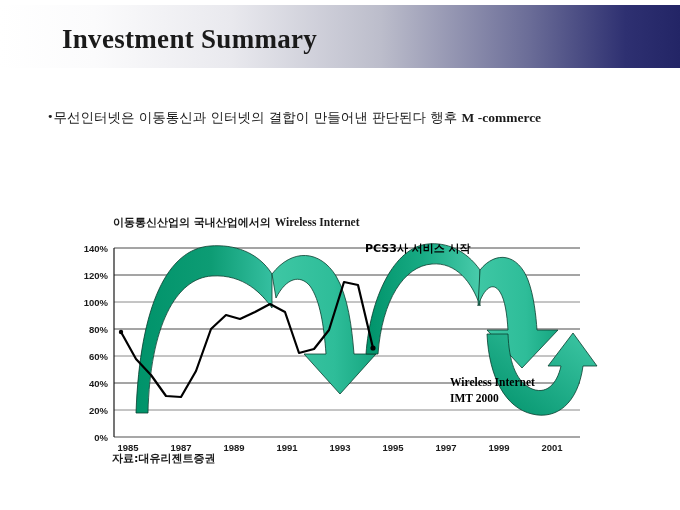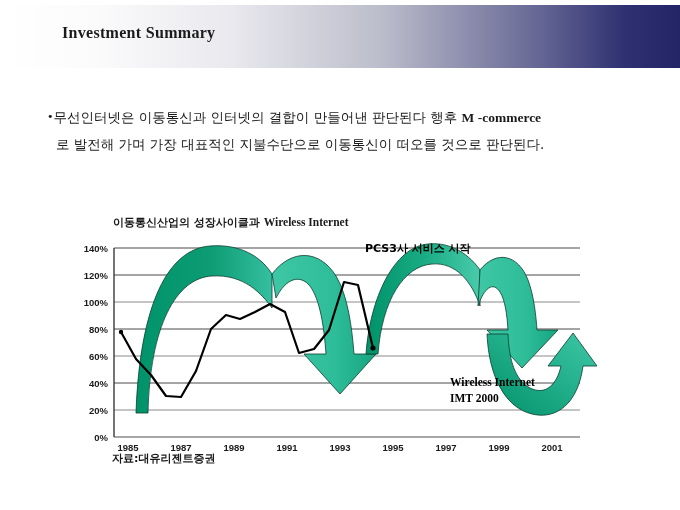--- a/index.html
+++ b/index.html
@@ -29,21 +29,21 @@
                 #bcbdcb 56%,
                 #6a6c97 78%,
                 #2e3071 92%,
                 #232566 100%);
   }
   #page-title {
     position: absolute;
     left: 62px;
     top: 24px;
     font-family: "Liberation Serif", serif;
-    font-size: 16px;
+    font-size: 27px;
     font-weight: bold;
     color: #1a1a1a;
     letter-spacing: 0.3px;
     white-space: nowrap;
   }
 
   
   #bullet-list {
     position: absolute;
     left: 47px;
@@ -137,29 +137,28 @@
 </head>
 <body>
 
 <div id="header-banner"></div>
 <div id="page-title">Investment Summary</div>
 
 <div id="bullet-list">
 
   <div class="bullet-item">
     <span class="bullet-dot">•</span><span>무선인터넷은  이동통신과 인터넷의 결합이 만들어낸 판단된다 행후 </span><span class="en">M -commerce</span><br>
-    <span>로 발전해 가며 가장 대표적인 지불수단으로 이동통신이 떠오를 것으로 판단된다.</span>
   </div>
 
 
 </div>
 
 <div id="chart-block">
 
-  <div id="chart-title"><span>이동통신산업의 성장사이클과 </span><span class="lat">Wireless Internet</span></div>
+  <div id="chart-title"><span>이동통신산업의 국내산업에서의 </span><span class="lat">Wireless Internet</span></div>
 
   <svg id="chart-svg" width="680" height="270" viewBox="0 0 680 270">
 
     <defs>
       <linearGradient id="gradA" x1="0" y1="0" x2="1" y2="0">
         <stop offset="0%" stop-color="#00936a"></stop>
         <stop offset="55%" stop-color="#0d9c74"></stop>
         <stop offset="100%" stop-color="#35bfa0"></stop>
       </linearGradient>
       <linearGradient id="gradB" x1="0" y1="0" x2="1" y2="0">

